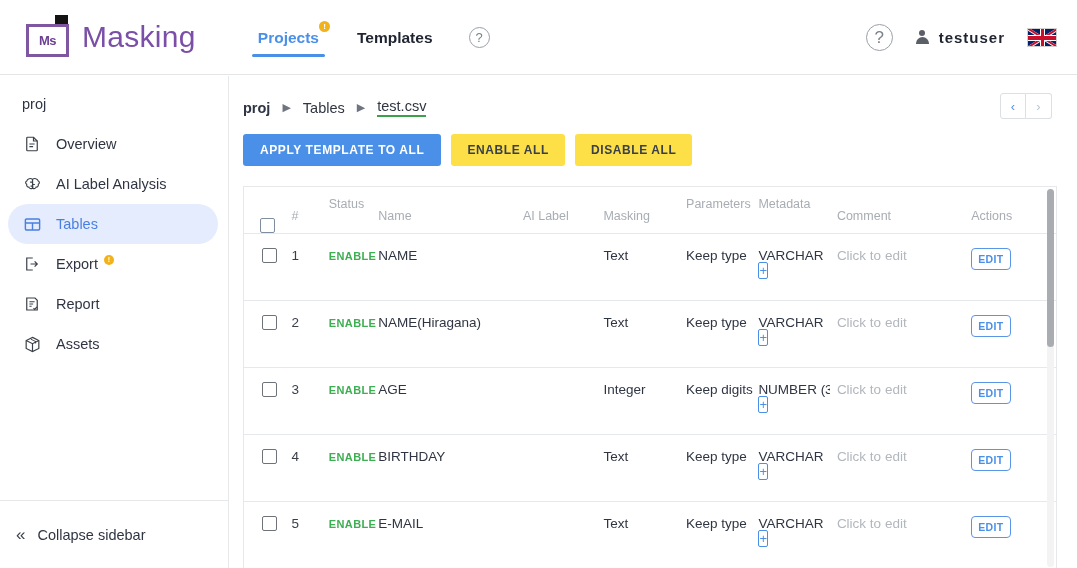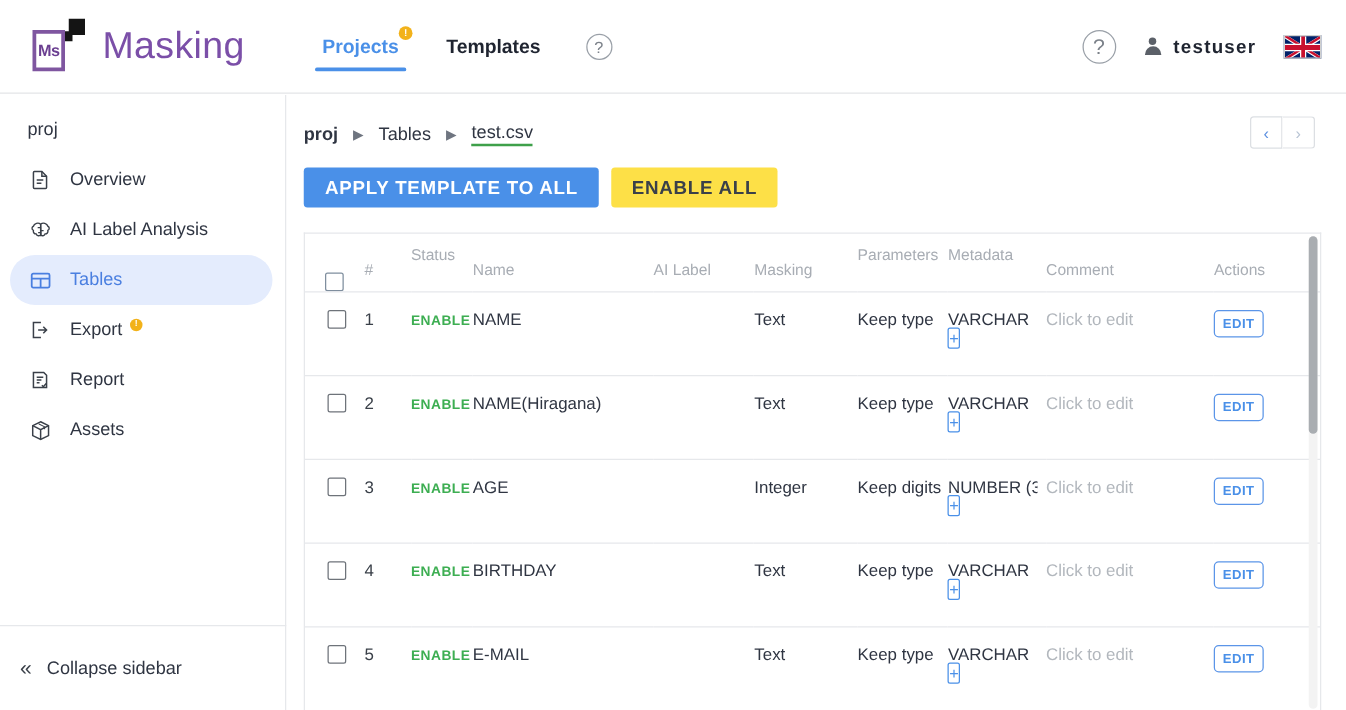--- a/index.html
+++ b/index.html
@@ -17,21 +17,21 @@
     position: absolute; top: 0; left: 0;
     width: 1077px; height: 75px;
     background: #fff;
     border-bottom: 1px solid #e3e5e8;
     display: flex; align-items: center;
   }
   .brand { display: flex; align-items: center; margin-left: 26px; }
   .logo-mark { position: relative; width: 44px; height: 44px; }
   .logo-sq {
     position: absolute; left: 0; top: 9px;
-    width: 26px; height: 33px;
+    width: 43px; height: 33px;
     border: 3px solid #7f56a0;
     background: #ffffff;
     display: flex; align-items: center; justify-content: center;
   }
   .logo-sq span {
     font-size: 13px; font-weight: bold; color: #6b3f91;
     font-family: "Liberation Sans", sans-serif; letter-spacing: -0.5px;
   }
   .logo-sq::after {
     content: ""; position: absolute; right: -7px; bottom: -6px;
@@ -171,21 +171,21 @@
   }
   .search-box {
     width: 412px; height: 30px; border: 1px solid #d6d9de;
     border-radius: 4px; padding: 0 11px; font-size: 13px;
     color: #2f3542; outline: none; background: #fff;
     font-family: "Liberation Sans", sans-serif;
   }
   .search-box::placeholder { color: #9aa0a8; }
   .btn {
     height: 32px; border: none; border-radius: 3px; cursor: pointer;
-    font-size: 15px; font-weight: bold; letter-spacing: 0.6px;
+    font-size: 12px; font-weight: bold; letter-spacing: 0.6px;
     font-family: "Liberation Sans", sans-serif;
     display: flex; align-items: center; justify-content: center;
   }
   .btn-primary { background: #4a90e8; color: #fff; padding: 0 17px; }
   .btn-plain { background: #fde047; color: #3a4049; padding: 0 16px; }
 
   
   .table-wrap {
     position: absolute; left: 13px; top: 110px;
     width: 814px; height: 382px;
@@ -385,20 +385,21 @@
     </div>
 
     <div class="pager">
       <button>‹</button>
       <button>›</button>
     </div>
 
     <div class="toolbar">
       <button class="btn btn-primary">APPLY TEMPLATE TO ALL</button>
       <button class="btn btn-plain">ENABLE ALL</button>
+      <button class="btn btn-plain">DISABLE ALL</button>
     </div>
 
     <div class="table-wrap">
       <table>
         <colgroup>
           <col class="c-chk">
             <col class="c-num">
             <col class="c-stat">
             <col class="c-name">
           <col class="c-ai">

